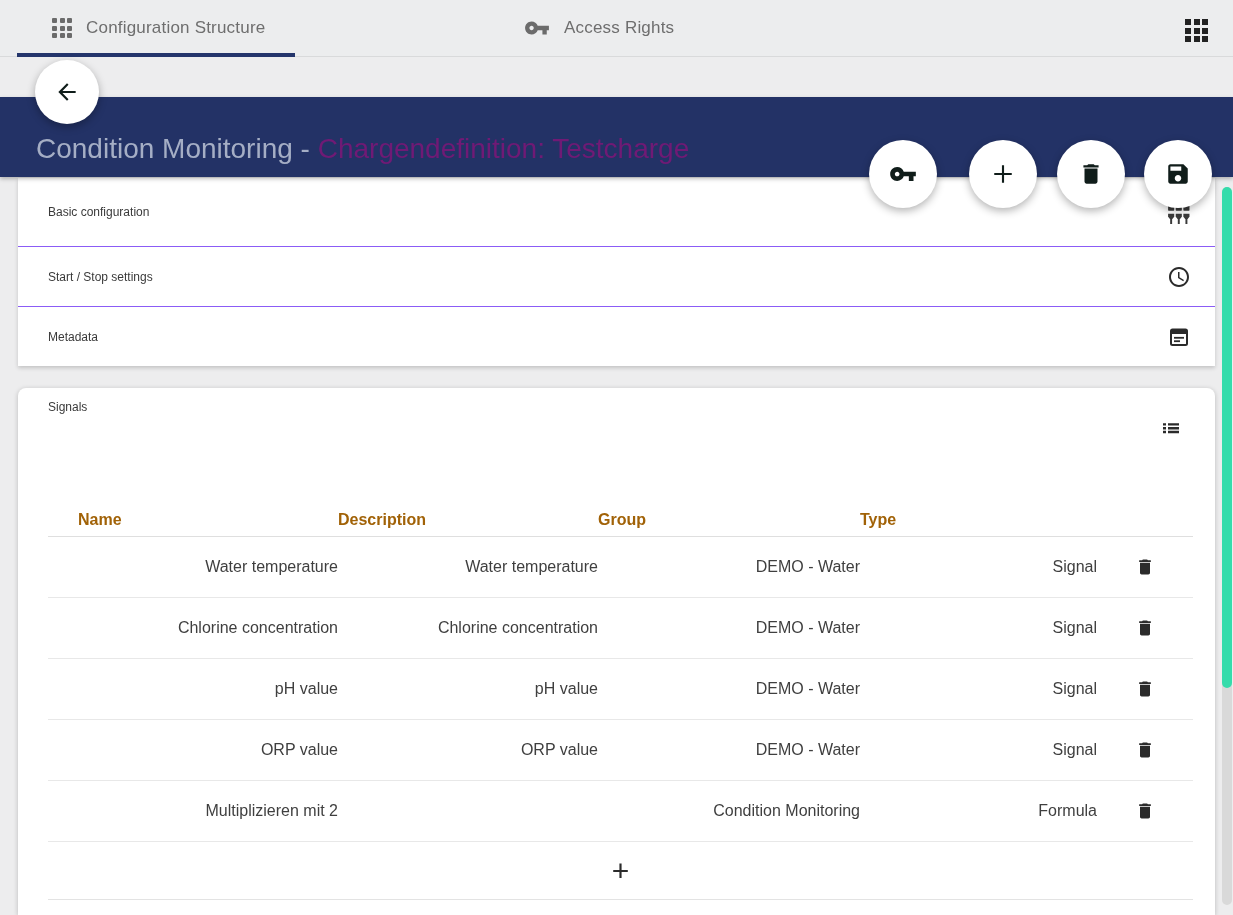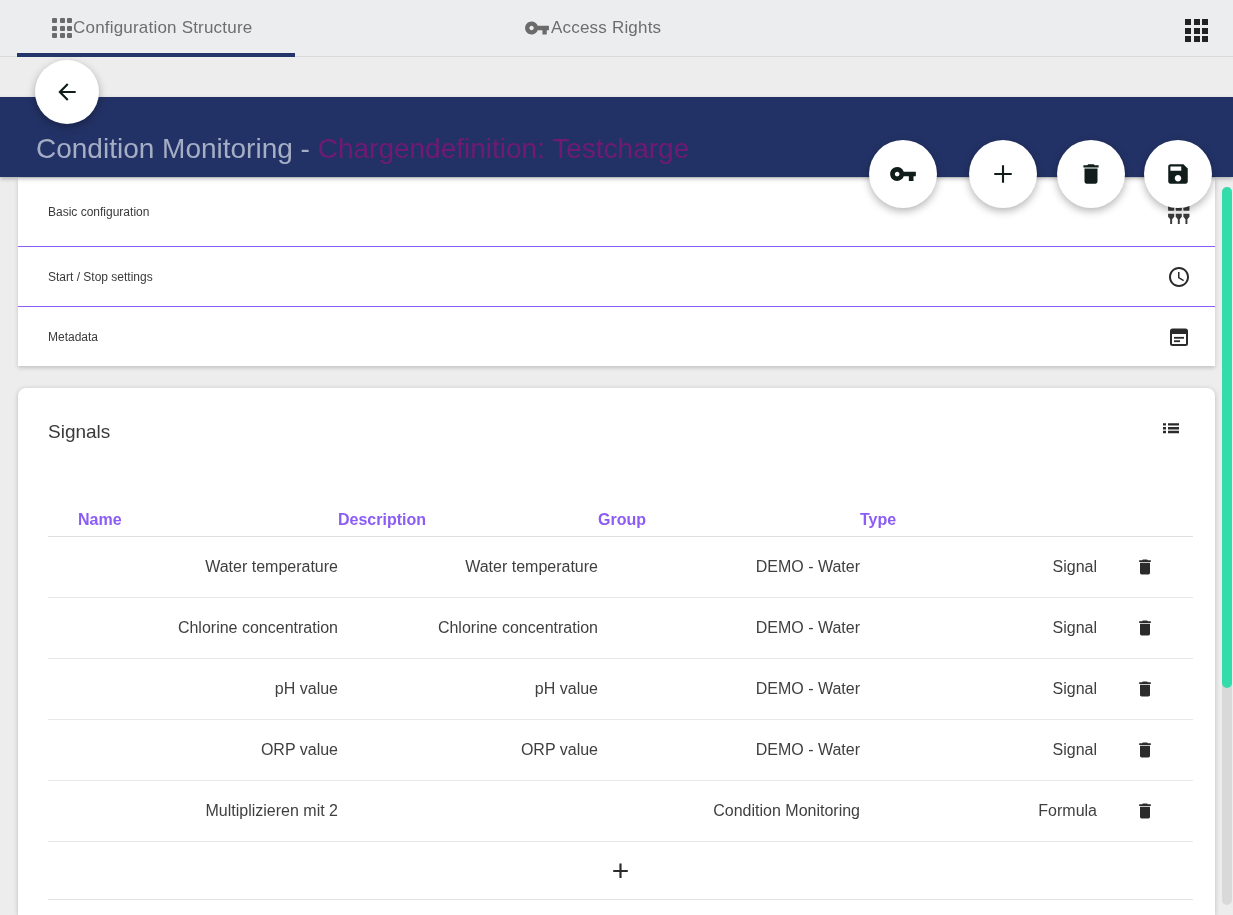--- a/index.html
+++ b/index.html
@@ -2,21 +2,21 @@
 <html><head>
 <meta charset="utf-8">
 <style>
   * { margin:0; padding:0; box-sizing:border-box; }
   html,body { background:#e9eaeb; }
   body { font-family:"Liberation Sans", sans-serif; }
   .screen { position:relative; width:1233px; height:915px; background:#ededee; overflow:hidden; }
 
   
   .tabbar { position:absolute; top:0; left:0; width:1233px; height:57px; background:#ecedee; border-bottom:1px solid #d9dadb; z-index:5; }
-  .tab { position:absolute; top:0; height:56px; display:flex; align-items:center; gap:1px; cursor:pointer; }
+  .tab { position:absolute; top:0; height:56px; display:flex; align-items:center; gap:14px; cursor:pointer; }
   .tab-label { font-size:17px; color:#6e6e6e; letter-spacing:.2px; }
   .tab-underline { position:absolute; left:17px; top:53px; width:278px; height:4px; background:#24356b; z-index:6; }
   .griddots { display:grid; grid-template-columns:repeat(3,5px); grid-template-rows:repeat(3,5px); gap:2.5px; }
   .griddots span { background:#6b6b6b; border-radius:1px; }
   .apps-btn { position:absolute; right:24px; top:19px; width:24px; height:24px; cursor:pointer; }
   .apps-btn .griddots { grid-template-columns:repeat(3,6px); grid-template-rows:repeat(3,6px); gap:2.5px; }
   .apps-btn .griddots span { background:#222; border-radius:0; }
 
   
   .navyhdr { position:absolute; top:97px; left:0; width:1233px; height:80px; background:#233266; box-shadow:0 2px 4px rgba(0,0,0,.25); z-index:3; }
@@ -37,27 +37,27 @@
 
   
   .sections { position:absolute; left:18px; top:178px; width:1197px; background:#fff; box-shadow:0 2px 4px rgba(0,0,0,.18); z-index:2; }
   .srow { position:relative; display:flex; align-items:center; height:60px; border-top:1px solid #8b5cf6; cursor:pointer; background:#fff; }
   .srow:first-child { border-top:none; height:68px; }
   .srow-label { margin-left:30px; font-size:12px; color:#3a3a3a; }
   .srow-icon { position:absolute; right:24px; top:50%; transform:translateY(-50%); width:24px; height:24px; }
 
   
   .card { position:absolute; left:18px; top:388px; width:1197px; height:527px; background:#fff; border-radius:8px 8px 0 0; box-shadow:0 1px 5px rgba(0,0,0,.22); z-index:2; }
-  .card-title { position:absolute; left:30px; top:33px; font-size:19px; color:#3a3a3a;text-align:center; }
+  .card-title { position:absolute; left:30px; top:12px; font-size:12px; color:#3a3a3a;text-align:center; }
   .card-title-icon { position:absolute; right:32px; top:28px; width:24px; height:24px; }
 
   .table { position:absolute; left:30px; top:115px; width:1145px; }
   .trow, .thead-row { display:grid; grid-template-columns:260px 260px 262px 237px 96px; align-items:center; padding-left:30px; }
   .thead-row { height:34px; border-bottom:1px solid #dfdfdf; }
-  .th { font-size:16px; font-weight:700; color:#8b5cf6; }
+  .th { font-size:16px; font-weight:700; color:#a16207; }
   .trow { height:61px; border-bottom:1px solid #e8e8e8; background:#fff; }
   .td { font-size:16px; color:#3f3f3f;text-align:right; }
   .trash-btn { background:none; border:none; justify-self:center; cursor:pointer; width:30px; height:30px; display:flex; align-items:center; justify-content:center; }
   .addrow { height:58px; display:flex; align-items:center; justify-content:center; border-bottom:1px solid #e3e3e3; }
   .addrow button { background:none; border:none; font-size:30px; font-weight:300; color:#2b2b2b; line-height:1; cursor:pointer; padding:0 20px; }
 
   
   .vscroll { position:absolute; right:1px; top:187px; width:10px; height:718px; background:#d9d9d9; border-radius:5px; z-index:9; }
   .vscroll .thumb { position:absolute; top:0; left:0; width:10px; height:501px; background:#35dcab; border-radius:5px; cursor:pointer; }
 

